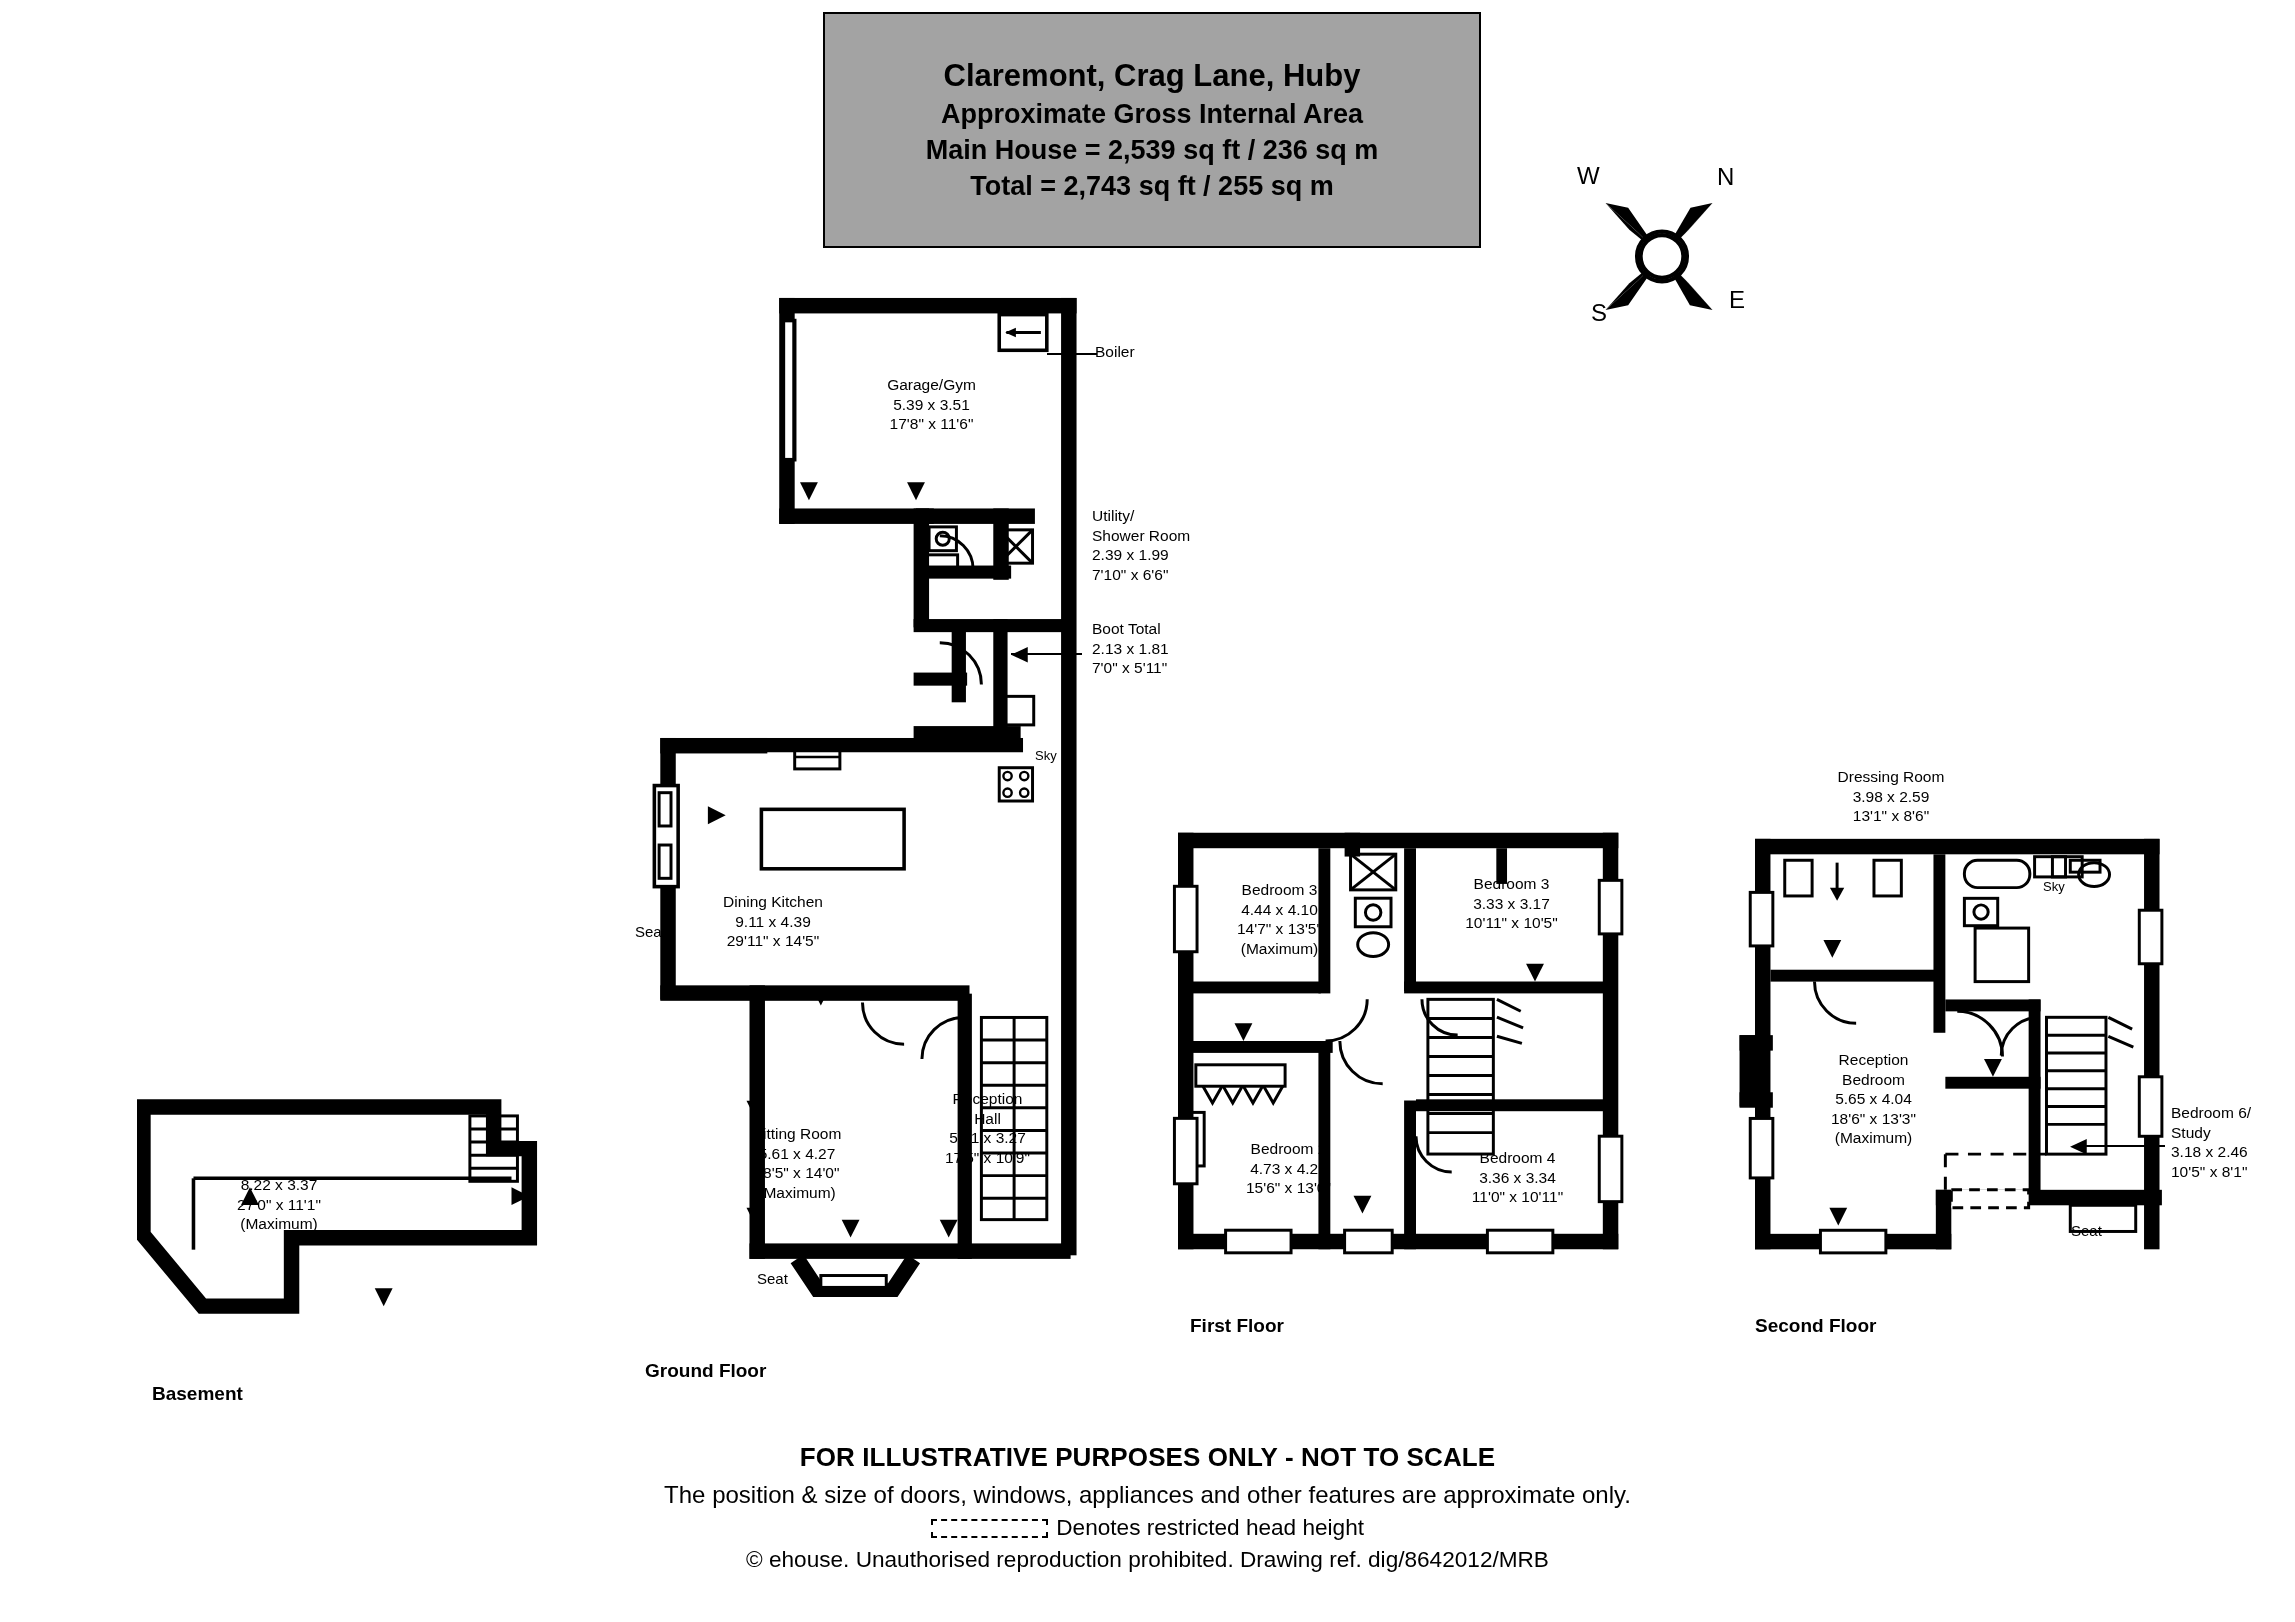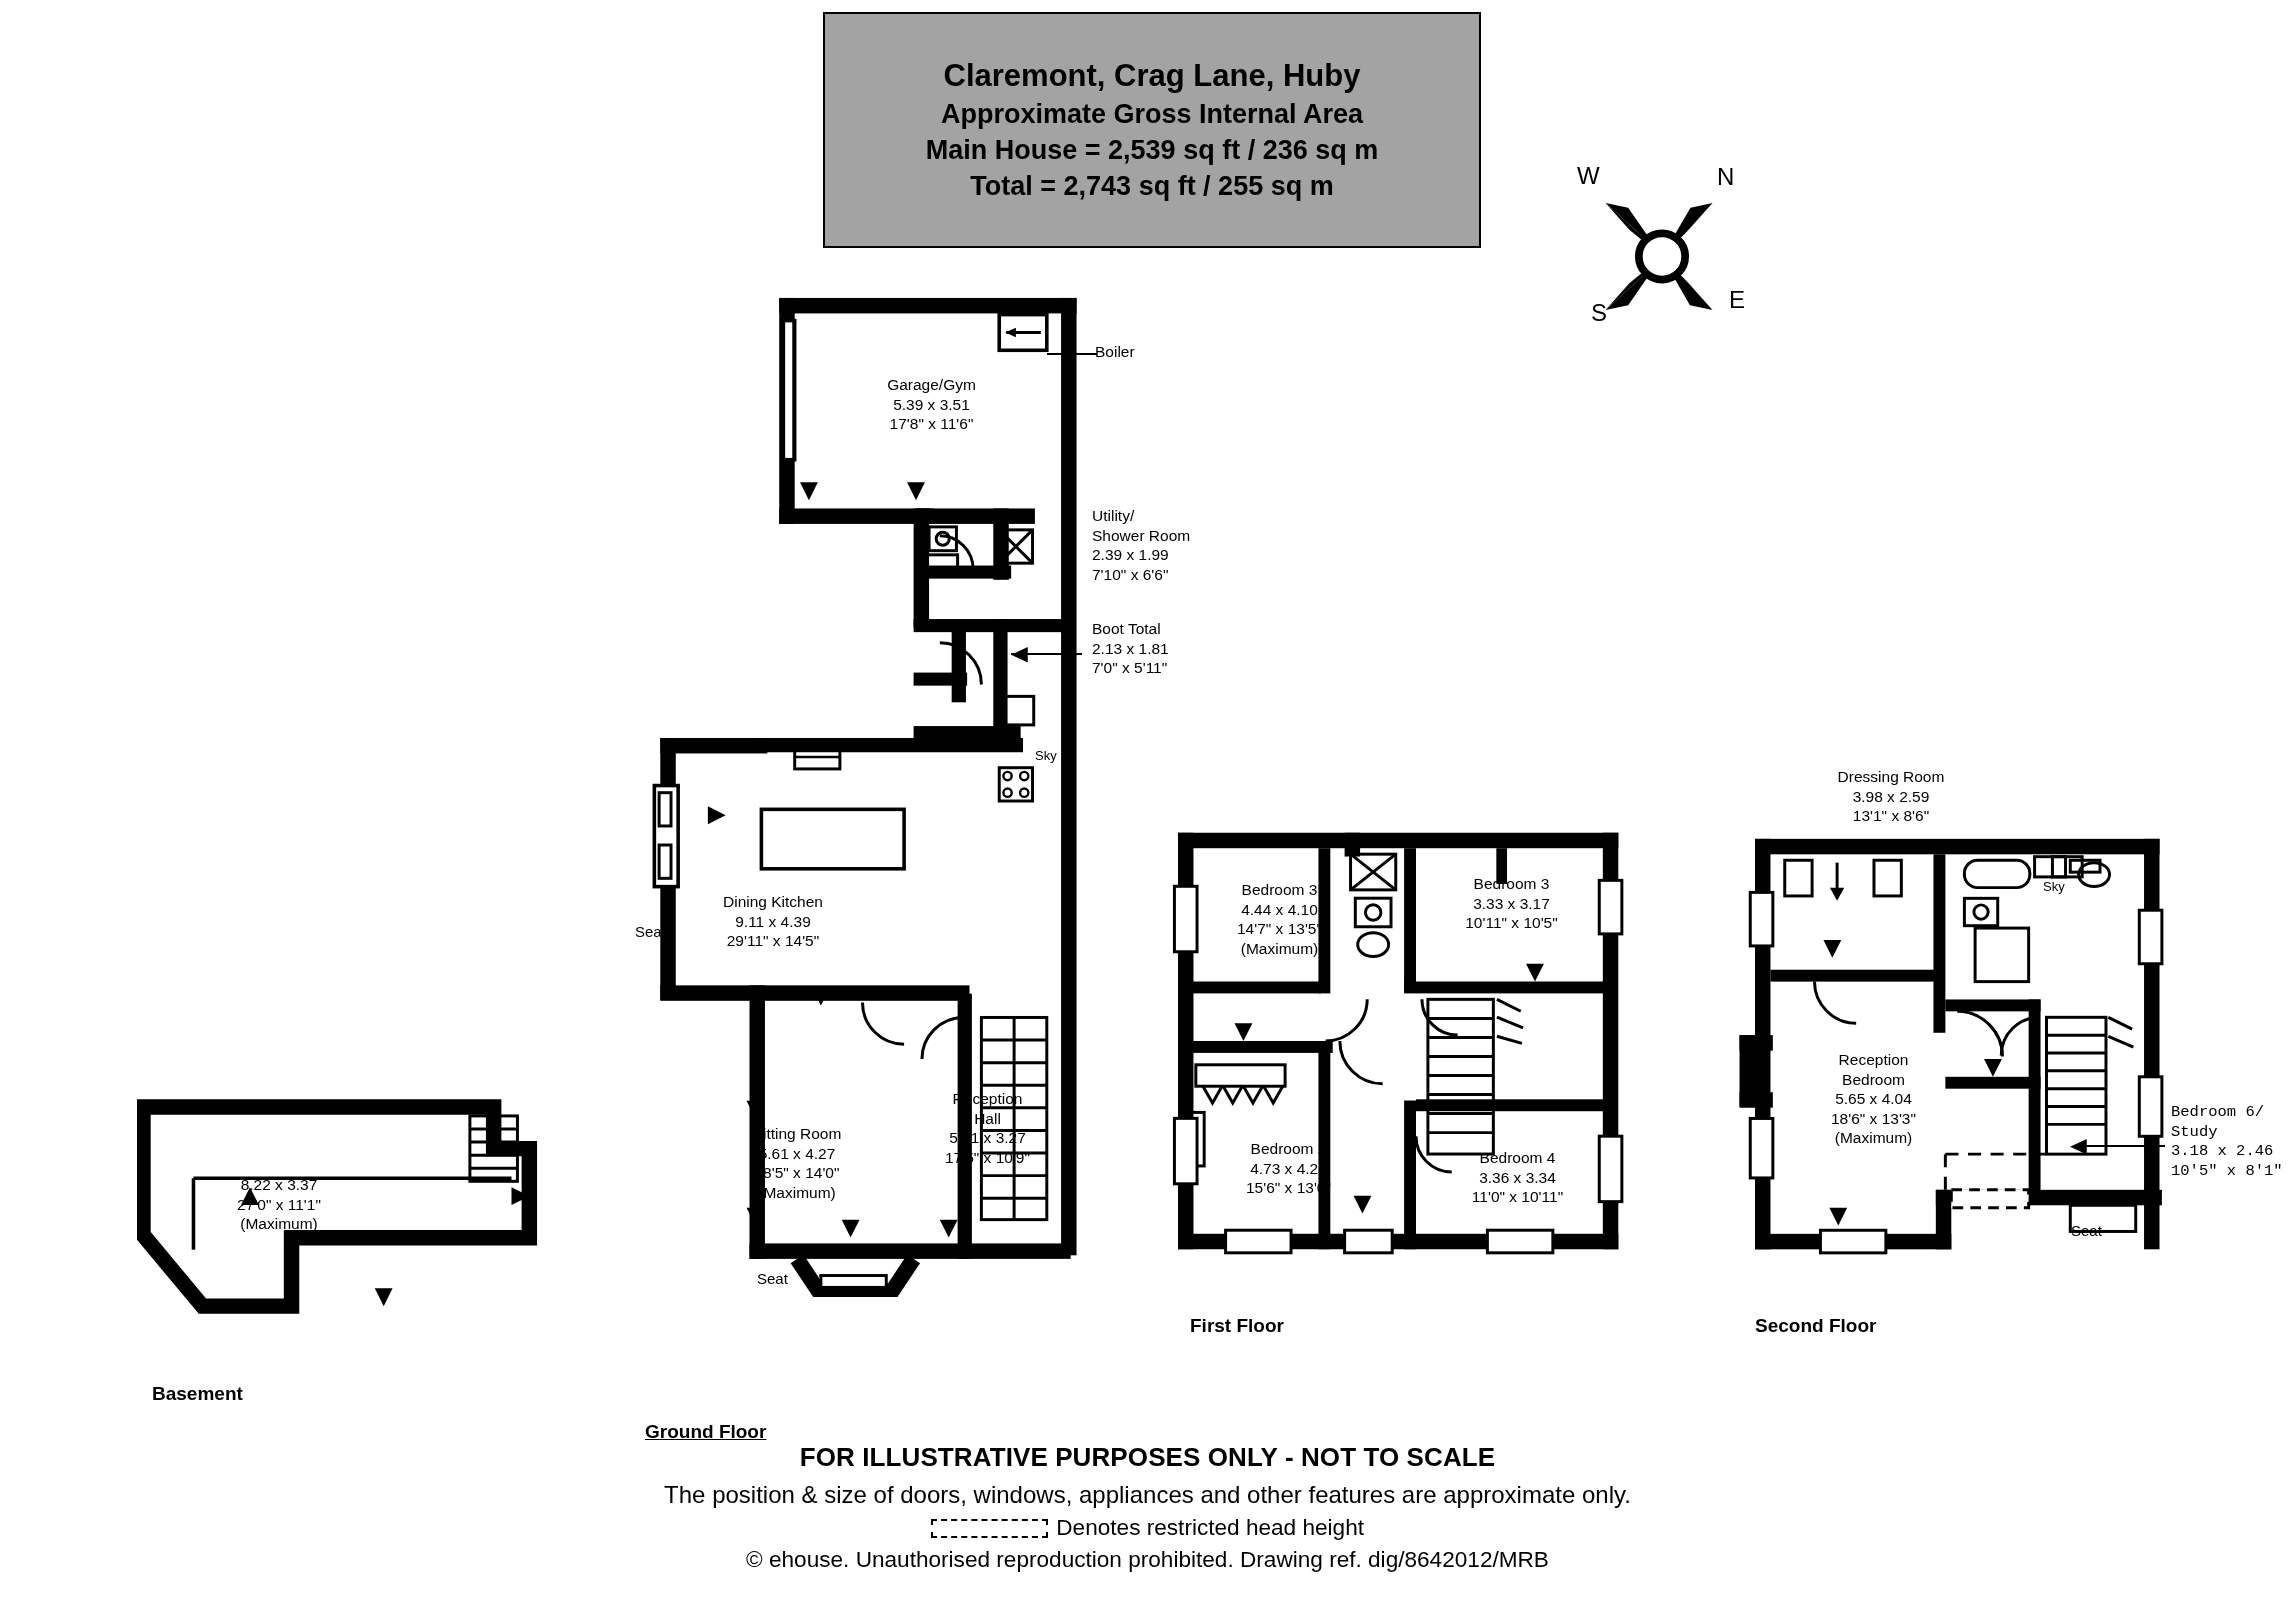--- a/index.html
+++ b/index.html
@@ -235,21 +235,21 @@
 </div>
 
 <div class="abs room" style="left:916px;top:1089px;width:143px;">
   <span class="nm">Reception</span>
   <span class="nm">Hall</span>
   <span>5.31 x 3.27</span><br>
   <span>17'5" x 10'9"</span>
 </div>
 
 <div class="abs small" style="left:757px;top:1270px;">Seat</div>
-<div class="abs floor-label" style="left:645px;top:1421px;text-decoration:underline;">Ground Floor</div>
+<div class="abs floor-label" style="left:645px;top:1360px;">Ground Floor</div>
 
 <div class="abs" id="first" style="left:1166px;top:803px;width:500px;height:476px;">
   <svg width="500" height="476" viewBox="0 0 840 800">
 
     <rect x="20" y="50" width="26" height="700" fill="#000"></rect>
     <rect x="20" y="50" width="740" height="26" fill="#000"></rect>
     <rect x="734" y="50" width="26" height="700" fill="#000"></rect>
     <rect x="20" y="724" width="740" height="26" fill="#000"></rect>
     <rect x="300" y="50" width="26" height="40" fill="#000"></rect>
 
@@ -430,21 +430,21 @@
 <div class="abs small" style="left:2043px;top:879px;font-size:13px;">Sky</div>
 
 <div class="abs room" style="left:1793px;top:1050px;width:161px;">
   <span class="nm">Reception</span>
   <span class="nm">Bedroom</span>
   <span>5.65 x 4.04</span><br>
   <span>18'6" x 13'3"</span><br>
   <span>(Maximum)</span>
 </div>
 
-<div class="abs room" style="left:2171px;top:1103px;text-align:left;width:119px;font-family:Liberation Mono, monospace;">
+<div class="abs room" style="left:2171px;top:1103px;text-align:left;width:119px;">
   <span class="nm">Bedroom 6/</span>
   <span class="nm">Study</span>
   <span>3.18 x 2.46</span><br>
   <span>10'5" x 8'1"</span>
 </div>
 <div class="abs" style="left:2076px;top:1145px;width:89px;height:2.4px;background:#000;"></div>
 <div class="abs" style="left:2070px;top:1139px;">
   <svg width="18" height="15.5" viewBox="0 0 30 26">
       <polygon points="0,13 28,0 28,26" fill="#000"></polygon>
     </svg>

